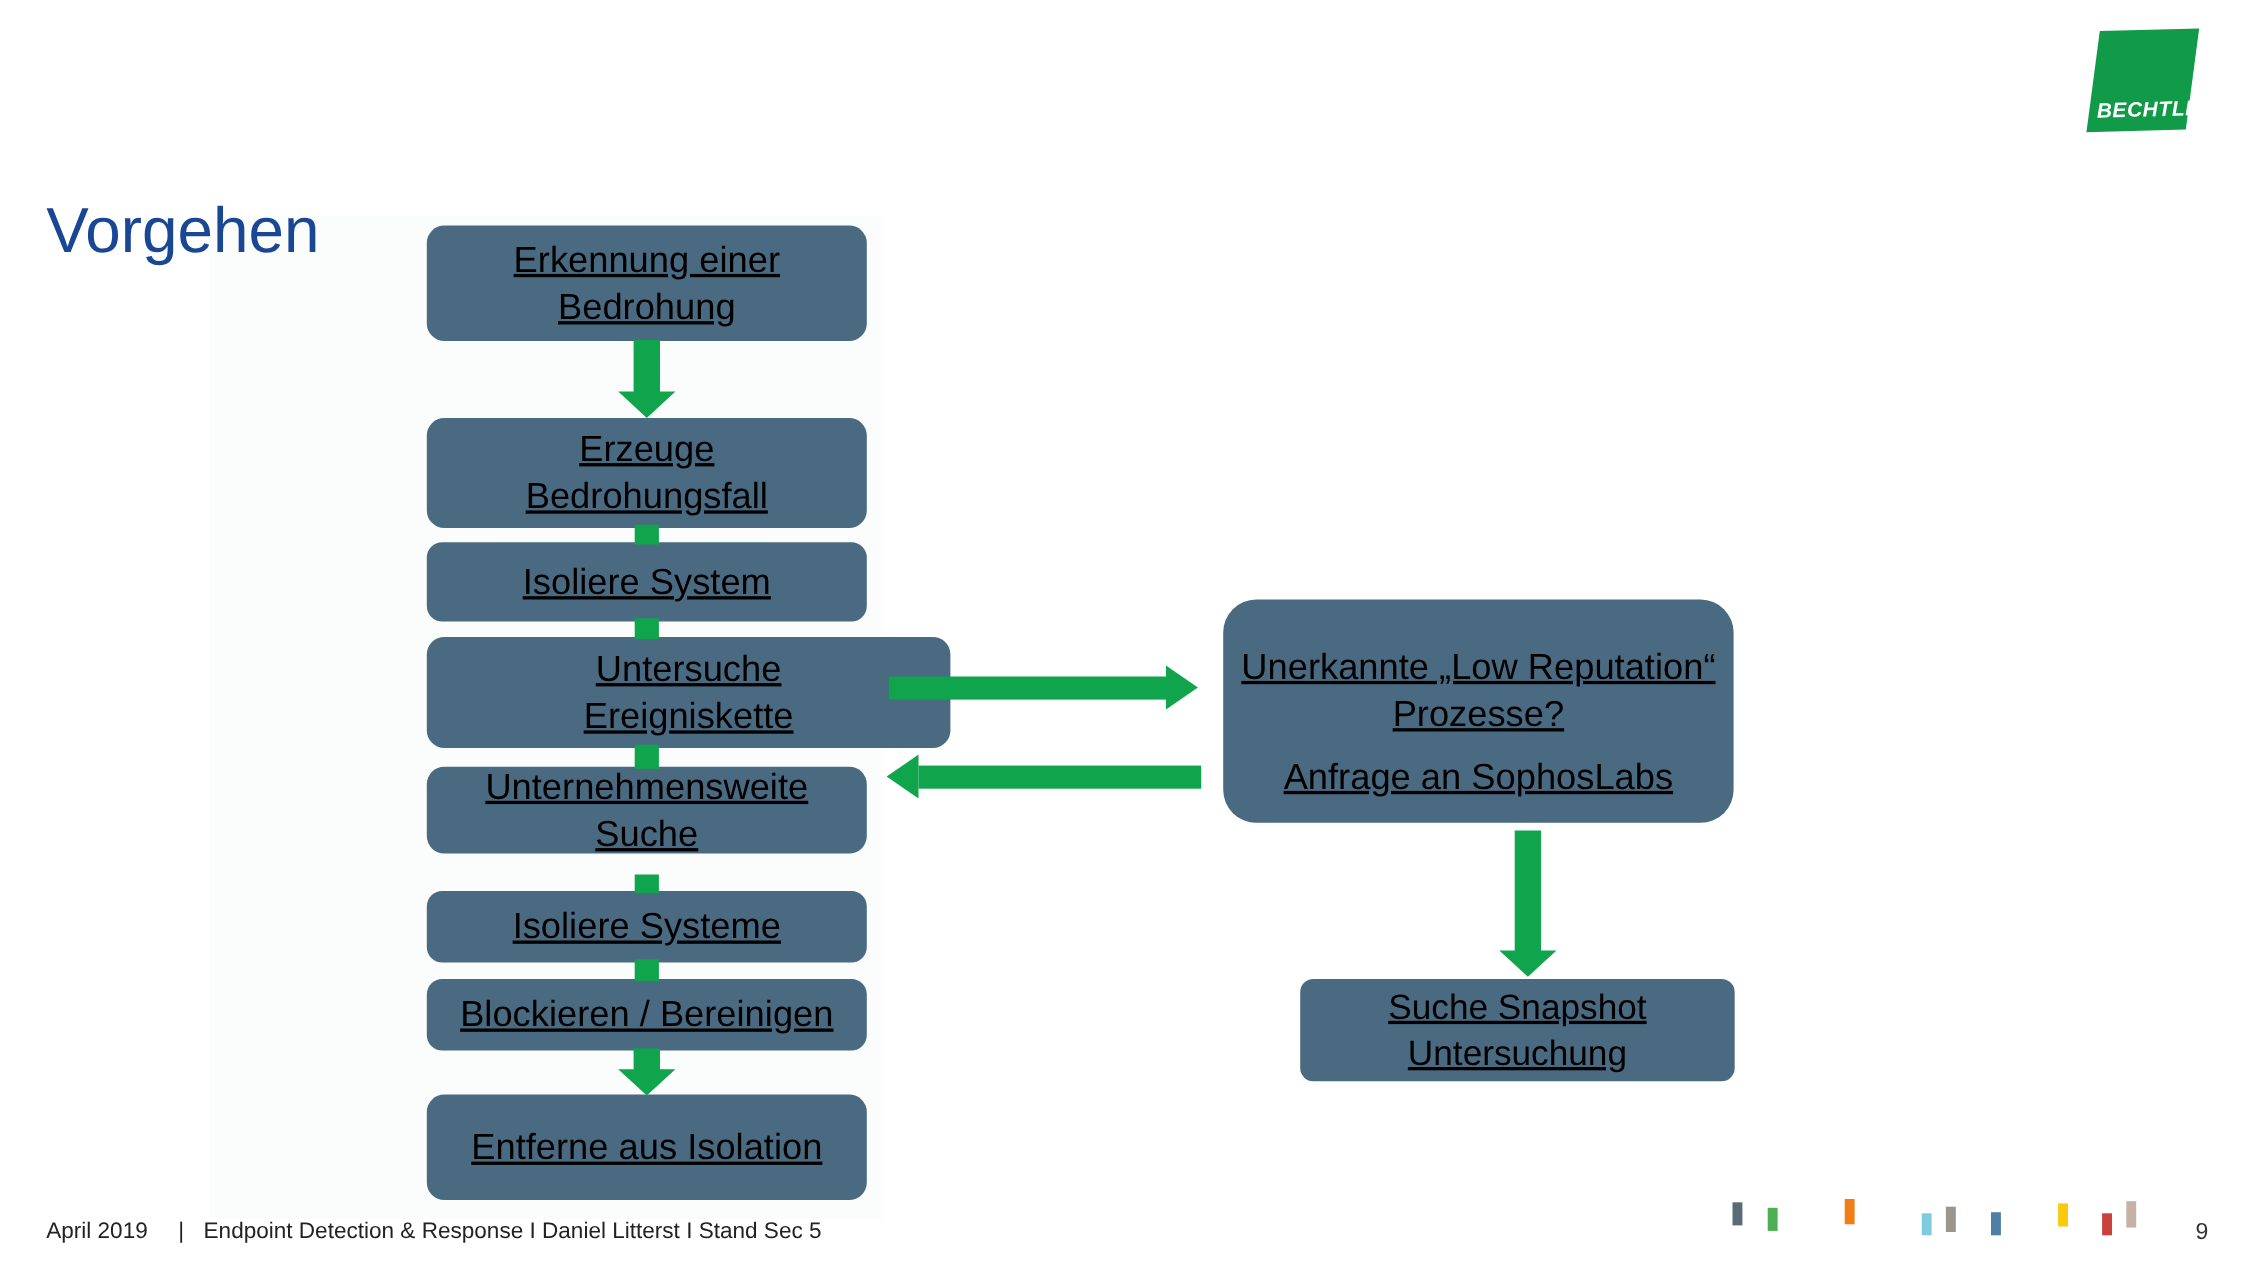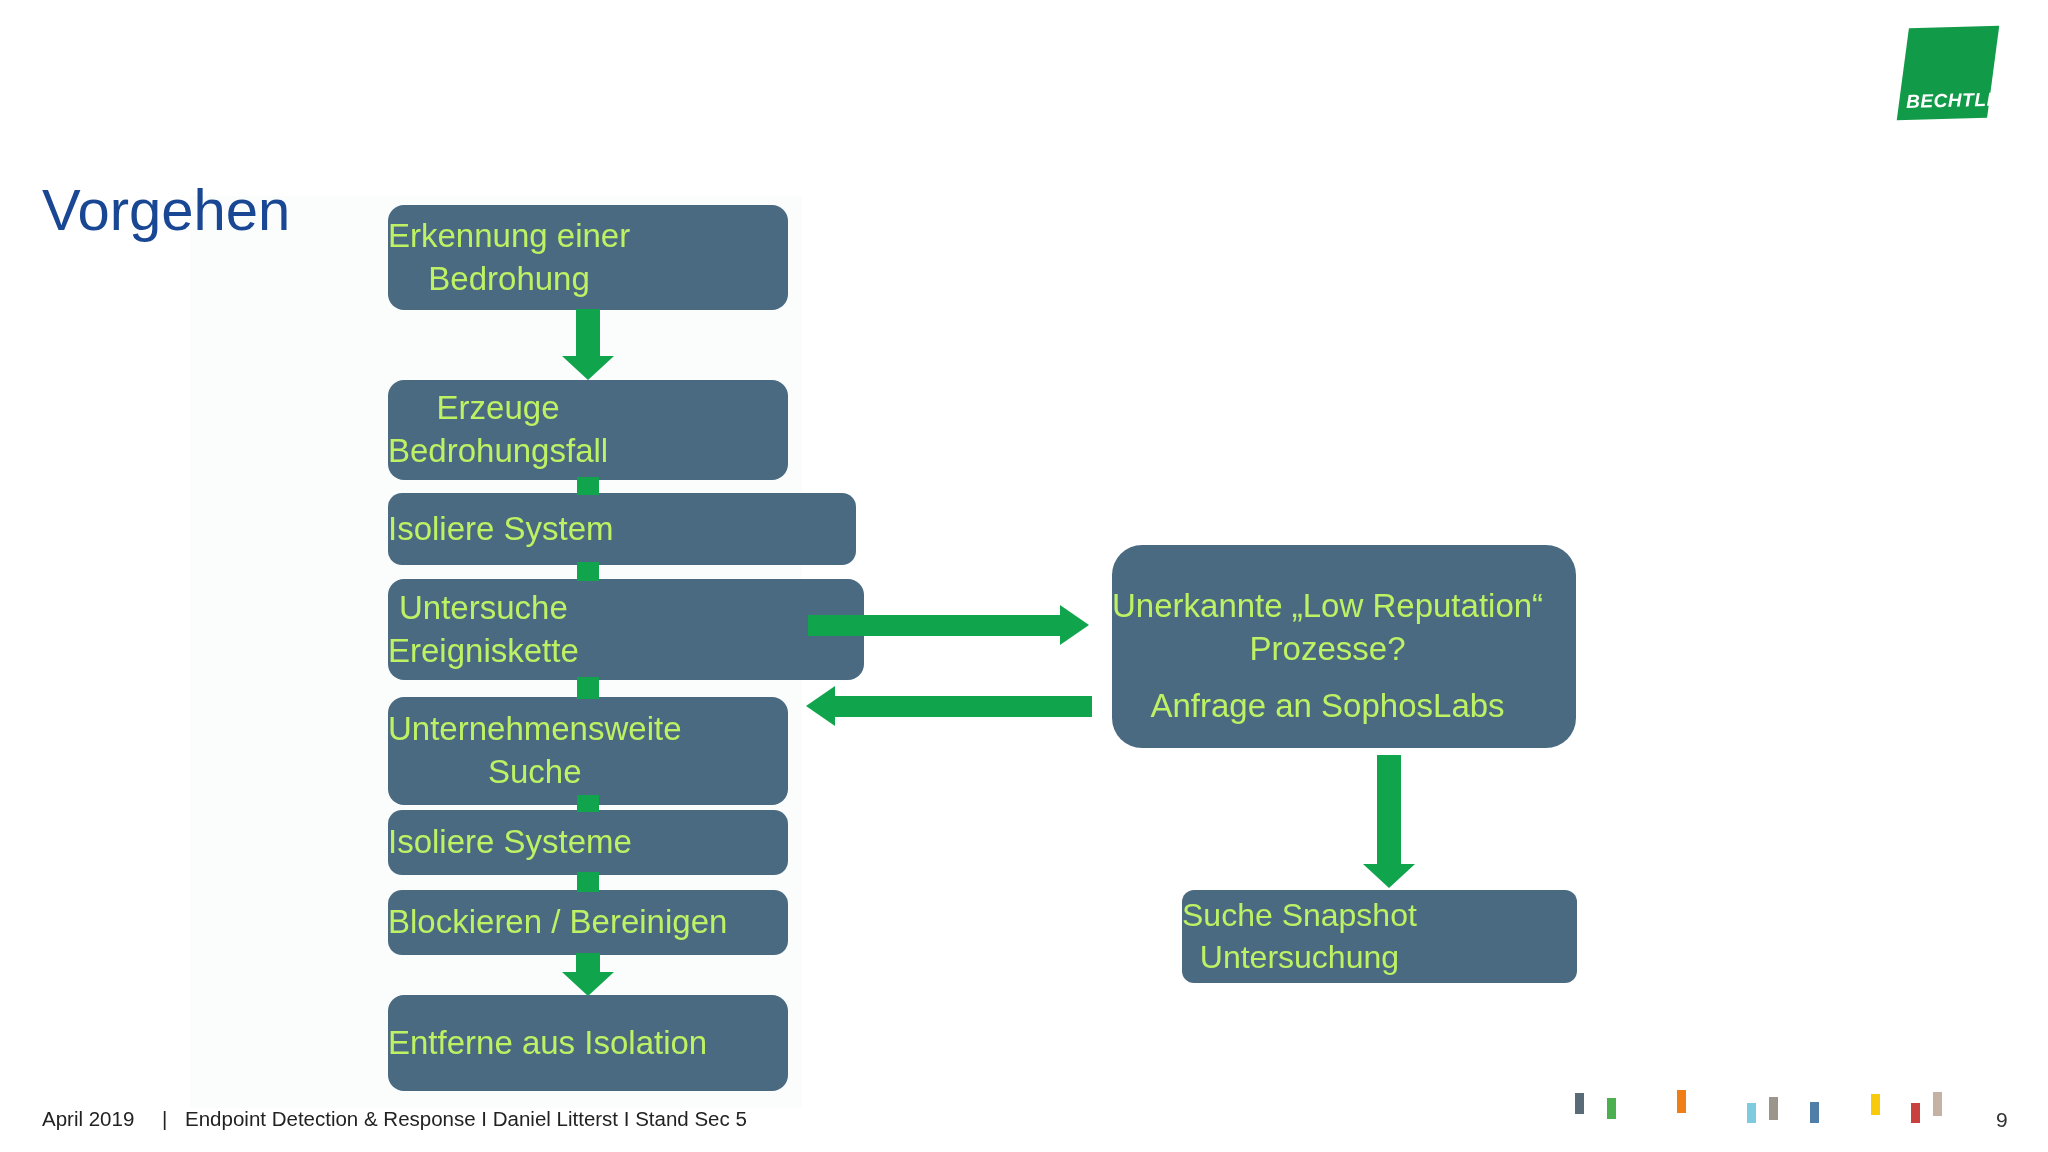--- a/index.html
+++ b/index.html
@@ -21,24 +21,24 @@
     transform:skewX(-9deg) rotate(-1.5deg);
   }
   .logo-text {
     position:absolute; left:7px; bottom:7px;
     transform:skewX(9deg);
     color:#ffffff; font-style:italic; font-weight:bold;
     font-size:19px; letter-spacing:0.5px; white-space:nowrap;
   }
   
   .flow-box {
-    position:absolute; background:var(--box-fill); color:#bef264;
-    display:flex; align-items:center; 
+    position:absolute; background:var(--box-fill); color:#000000;
+    display:flex; align-items:center; justify-content:center;
     text-align:center; border-radius:14px;
-    font-size:33px; line-height:1.3;
+    font-size:33px; line-height:1.3;text-decoration:underline;
   }
   .box-label { white-space:pre-line; }
   .side-inner { white-space:pre-line; }
   
   .vshaft   { position:absolute; width:24px; background:var(--accent-green); }
   .hshaft   { position:absolute; height:21px; background:var(--accent-green); }
   .connector{ position:absolute; width:22px; background:var(--accent-green); }
   .head-down{ position:absolute; width:0; height:0;
               border-left:26px solid transparent; border-right:26px solid transparent;
               border-top:24px solid var(--accent-green); }
@@ -75,28 +75,28 @@
   </div>
 
   <div class="flow-box" style="left:388px;top:205px;width:400px;height:105px;border-radius:16px">
     <span class="box-label">Erkennung einer
 Bedrohung</span>
   </div>
   <div class="flow-box" style="left:388px;top:380px;width:400px;height:100px;border-radius:16px">
     <span class="box-label">Erzeuge
 Bedrohungsfall</span>
   </div>
-  <div class="flow-box" style="left:388px;top:493px;width:468px;height:72px">
+  <div class="flow-box" style="left:388px;top:493px;width:400px;height:72px">
     <span class="box-label">Isoliere System</span>
   </div>
   <div class="flow-box" style="left:388px;top:579px;width:476px;height:101px;border-radius:16px">
     <span class="box-label">Untersuche
 Ereigniskette</span>
   </div>
-  <div class="flow-box" style="left:388px;top:697px;width:400px;height:108px;border-radius:16px">
+  <div class="flow-box" style="left:388px;top:697px;width:400px;height:79px;border-radius:16px">
     <span class="box-label">Unternehmensweite
 Suche</span>
   </div>
   <div class="flow-box" style="left:388px;top:890px;width:400px;height:65px">
     <span class="box-label">Blockieren / Bereinigen</span>
   </div>
   <div class="flow-box" style="left:388px;top:810px;width:400px;height:65px">
     <span class="box-label">Isoliere Systeme</span>
   </div>
   <div class="flow-box" style="left:388px;top:995px;width:400px;height:96px;border-radius:16px">

